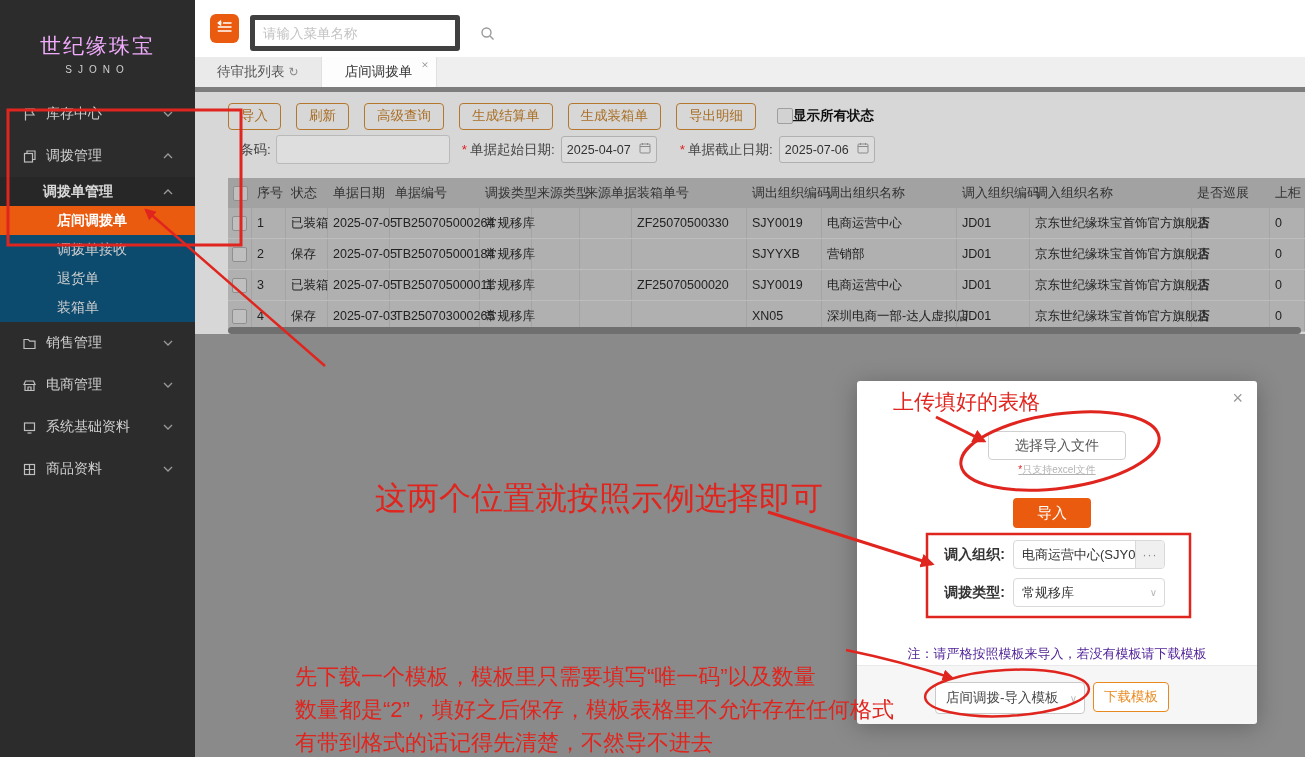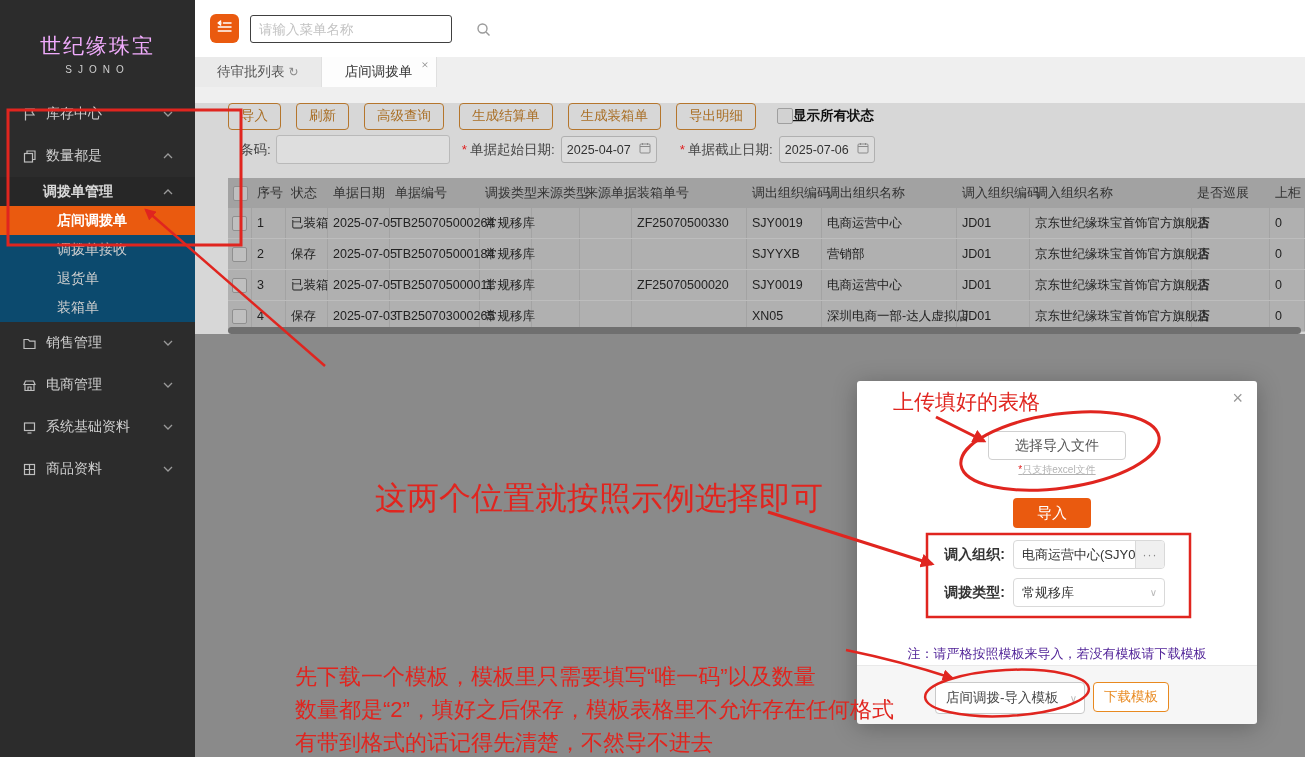--- a/index.html
+++ b/index.html
@@ -18,29 +18,29 @@
   .mi.lvl2{height:29px;padding-left:43px;background:#272727;font-weight:bold;color:#d8d8d8;}
   .mi.lvl3{height:29px;padding-left:57px;background:#0c4a6e;}
   .mi.active{background:#ea5a0f;color:#ffffff;font-weight:bold;}
   .mi .chev{position:absolute;right:22px;top:50%;transform:translateY(-50%);color:#9a9a9a;display:flex;}
   .mi-icon{display:flex;align-items:center;color:#bfbfbf;}
 
   
   .topbar{position:absolute;left:195px;top:0;width:1110px;height:57px;background:#ffffff;z-index:4;}
   .collapse-btn{position:absolute;left:15px;top:14px;width:29px;height:29px;background:#ea5a0f;border:none;
                 border-radius:6px;display:flex;align-items:center;justify-content:center;cursor:pointer;}
-  .search{position:absolute;left:55px;top:15px;width:200px;height:26px;border:1px solid #404040;border-radius:3px;
+  .search{position:absolute;left:55px;top:15px;width:200px;height:26px;border:5px solid #404040;border-radius:3px;
           display:flex;align-items:center;background:#fff;gap:32px;}
   .search input{flex:1;border:none;outline:none;background:transparent;padding:0 8px;font-size:13.5px;color:#333;
                 font-family:"Liberation Sans",sans-serif;}
   .search input::placeholder{color:#c3c3c3;}
   .search-ico{margin-right:8px;display:flex;}
 
   
-  .tabbar{position:absolute;left:195px;top:57px;width:1110px;height:46px;background:#efefef;z-index:4;display:flex;font-family:Liberation Serif, serif;}
+  .tabbar{position:absolute;left:195px;top:57px;width:1110px;height:30px;background:#efefef;z-index:4;display:flex;font-family:Liberation Serif, serif;}
   .tab{height:30px;display:flex;align-items:center;justify-content:center;font-size:13.5px;color:#555;
        padding:0 22px;border-right:1px solid #e0e0e0;background:#eaeaea;cursor:pointer;position:relative;min-width:70px;}
   .tab.active{background:#fdfdfd;color:#333;}
   .tab .refresh{margin-left:4px;font-size:12px;color:#888;}
   .tab .closex{position:absolute;top:1px;right:7px;font-size:13px;color:#888;line-height:13px;}
 
   
   .content{position:absolute;left:195px;top:87px;width:1110px;height:670px;background:#8a8a8a;z-index:1;}
   .content-topline{position:absolute;left:0;top:0;width:100%;height:5px;background:#7d7d7d;}
   .panel{position:absolute;left:0;top:5px;width:100%;height:242px;background:#d7d7d7;}
@@ -149,21 +149,21 @@
             </svg>
           </span>
       </div>
       <div class="mi lvl1">
         <span class="mi-icon">
           <svg width="15" height="15" viewBox="0 0 15 15" fill="none" stroke="currentColor" stroke-width="1.2">
               <rect x="2.5" y="4.5" width="8" height="8.5"></rect>
               <path d="M5 4.5 V2 H13 V10.5 H10.5"></path>
             </svg>
         </span>
-        <span class="mi-label">数量都是</span>
+        <span class="mi-label">调拨管理</span>
         <span class="chev">
             <svg width="10" height="6" viewBox="0 0 10 6" fill="none" stroke="currentColor" stroke-width="1.3">
               <polyline points="1,5 5,1 9,5"></polyline>
             </svg>
           </span>
       </div>
       <div class="mi lvl2">
         <span class="mi-label">调拨单管理</span>
         <span class="chev">
             <svg width="10" height="6" viewBox="0 0 10 6" fill="none" stroke="currentColor" stroke-width="1.3">

